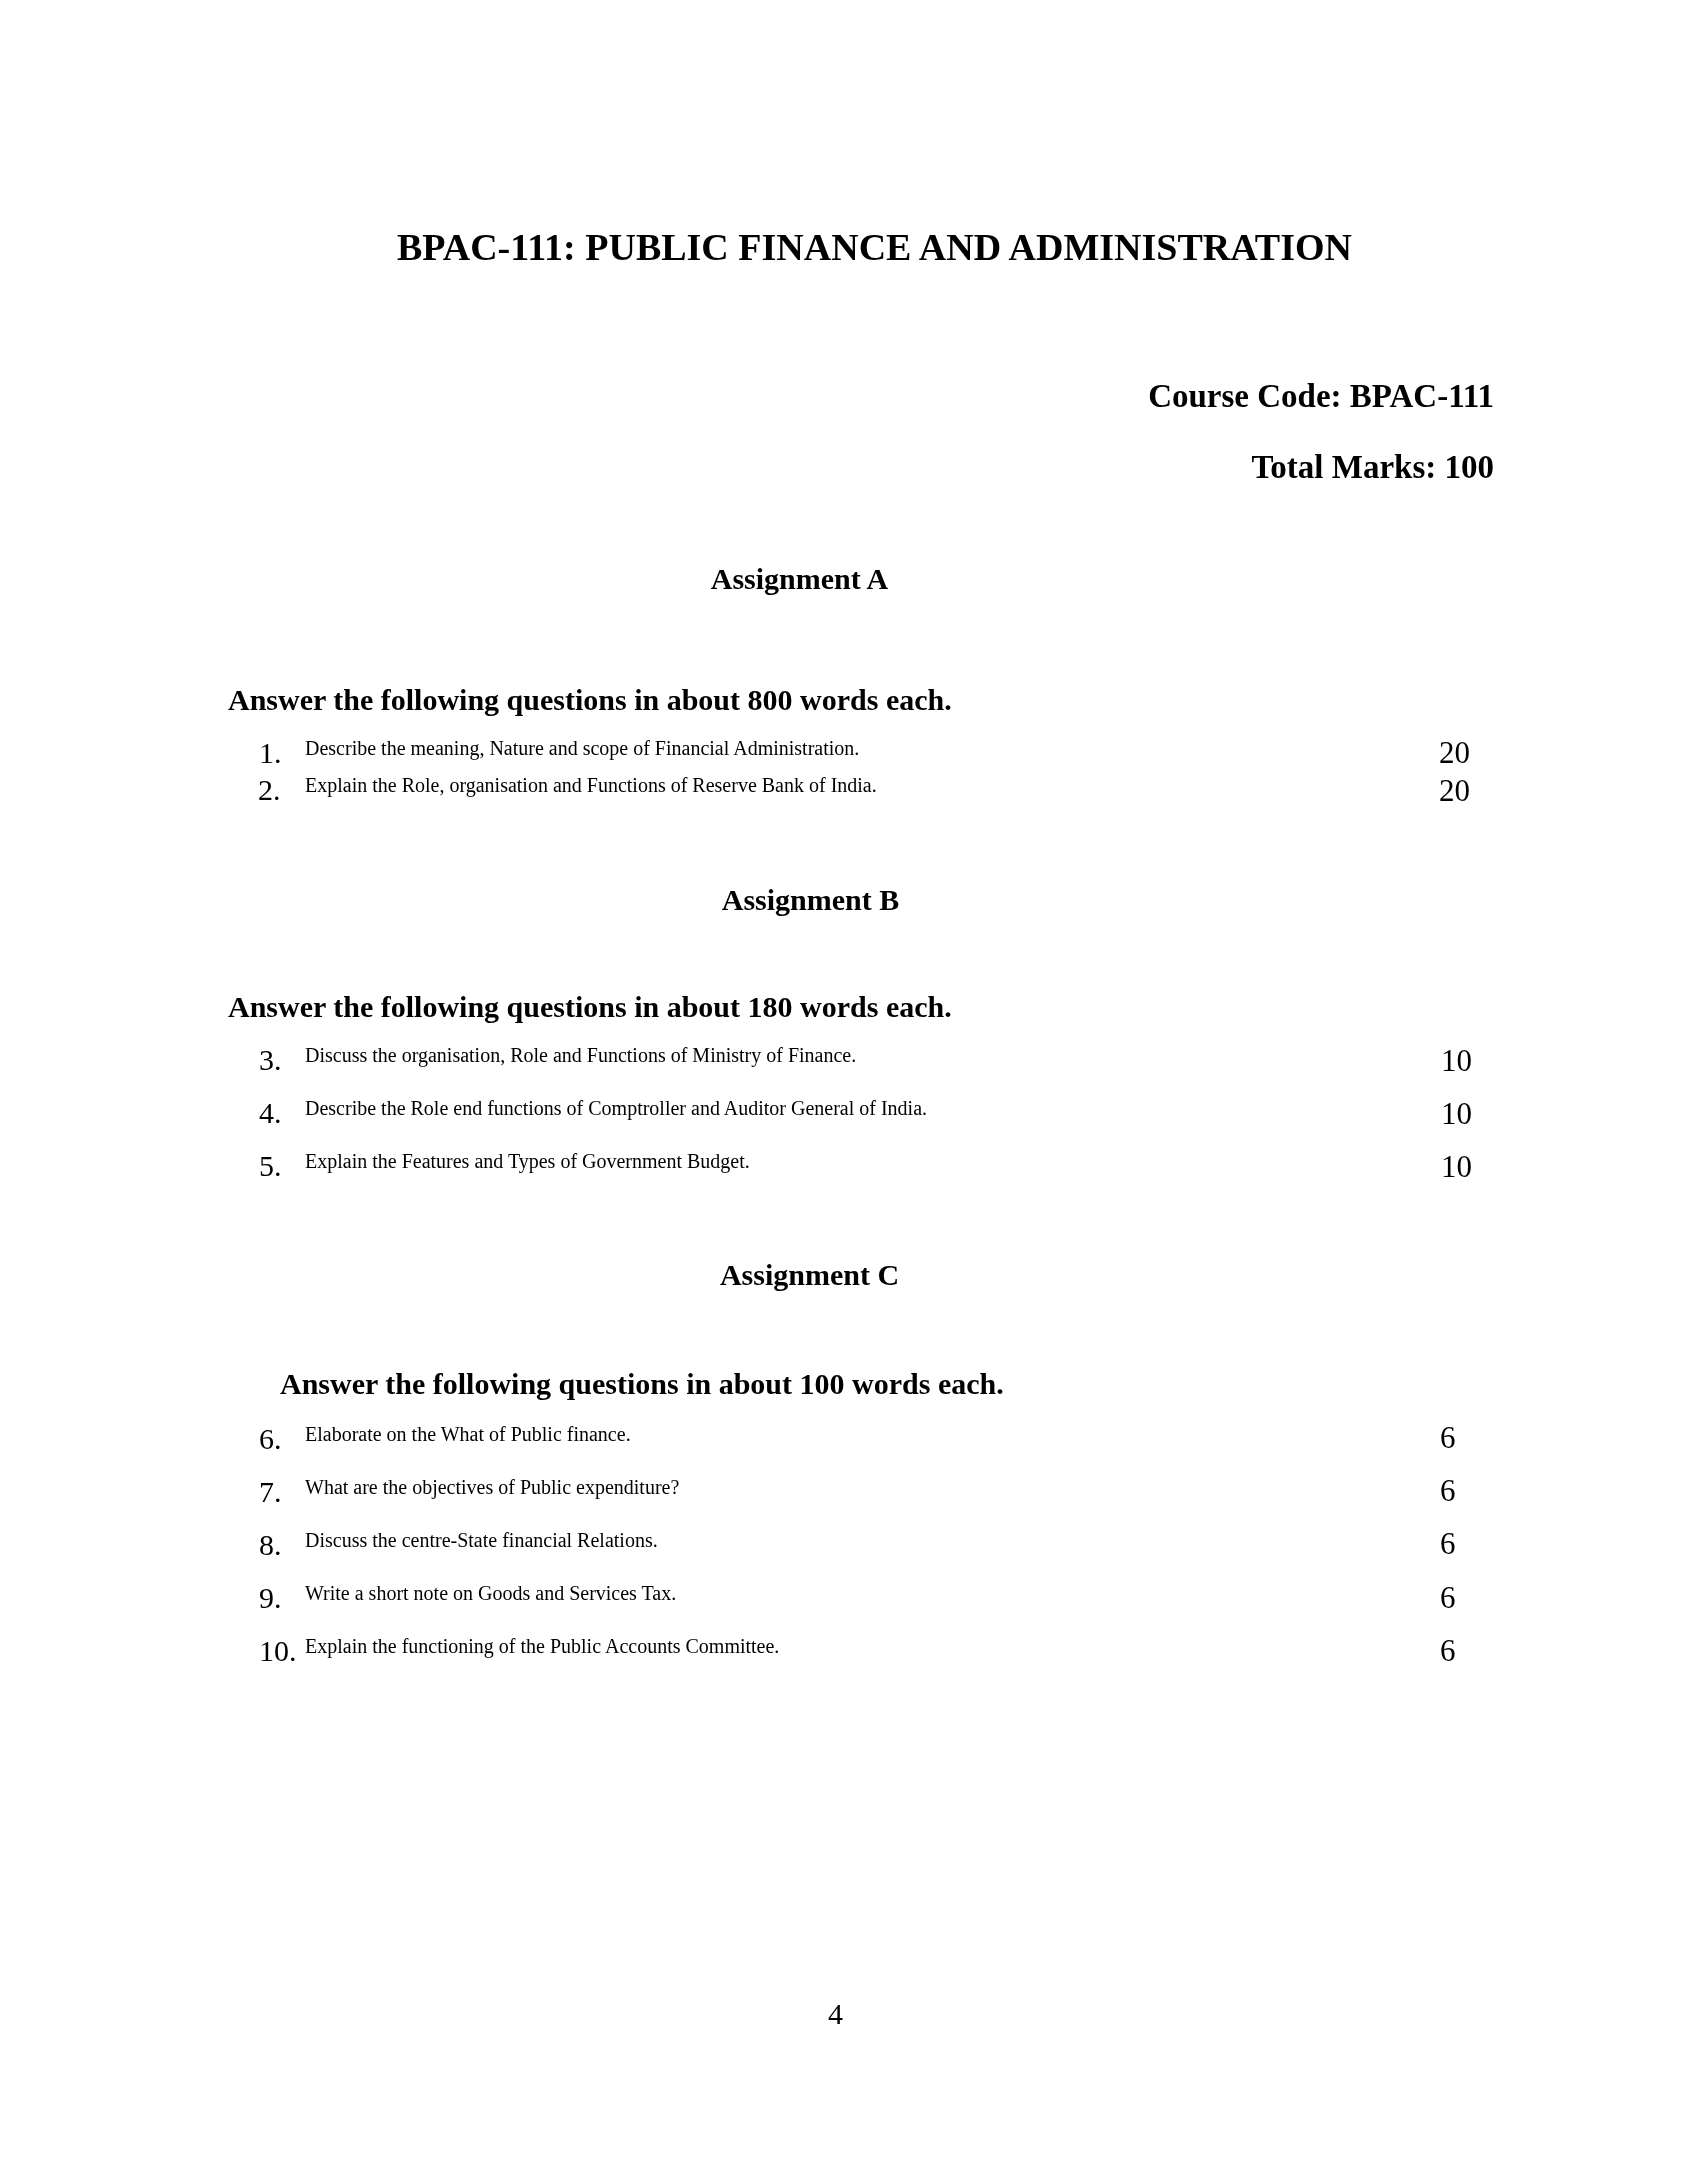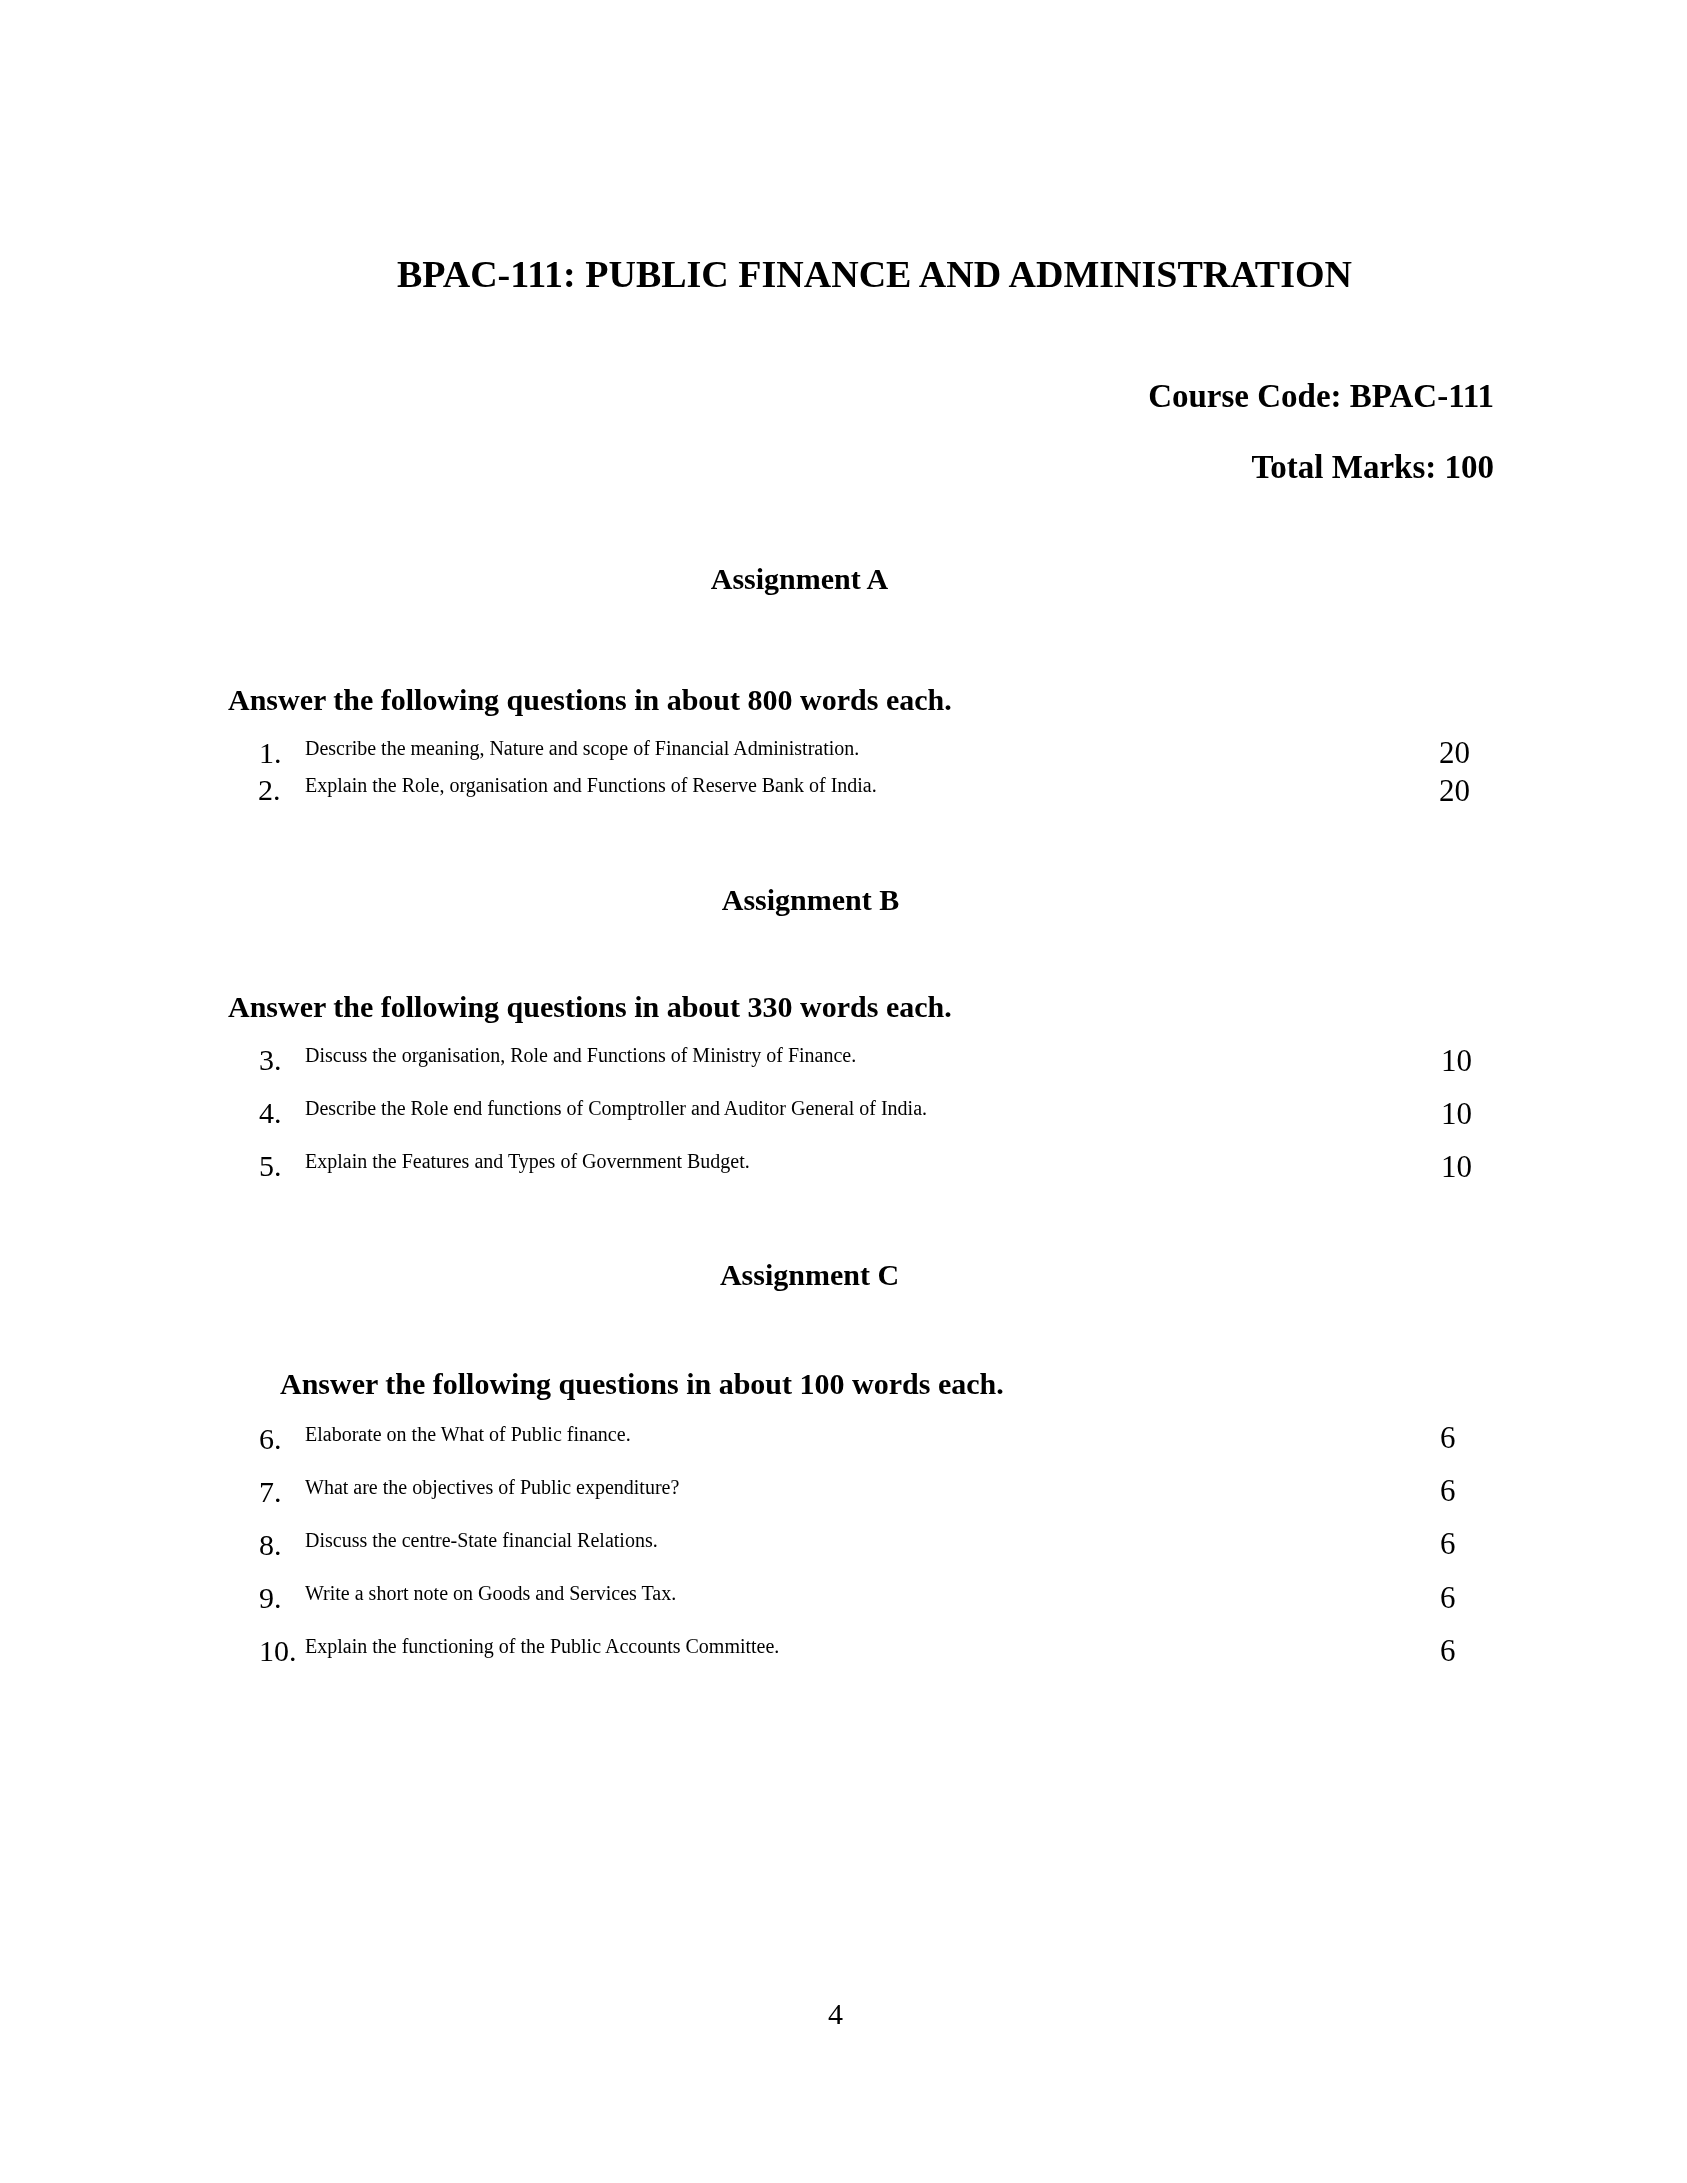--- a/index.html
+++ b/index.html
@@ -49,21 +49,21 @@
   .q-num { font-size: 30px; }
   .q-text { font-size: 20px; }
   .q-marks { font-size: 31px; }
   .page-num { font-size: 30px; }
 </style>
 </head>
 <body>
 
 <div class="page">
 
-  <div class="center-box title" style="left:345px; top:228px;margin-top:27px;">BPAC-111: PUBLIC FINANCE AND ADMINISTRATION</div>
+  <div class="center-box title" style="left:345px; top:228px;">BPAC-111: PUBLIC FINANCE AND ADMINISTRATION</div>
 
 
   <div class="right-box meta" style="top:380px;">Course Code: BPAC-111</div>
   <div class="right-box meta" style="top:451px;">Total Marks: 100</div>
 
   <div class="center-box section-heading" style="left:270px; top:564px;">Assignment A</div>
   <div class="abs instruction" style="left:228px; top:685px;">Answer the following questions in about 800 words each.</div>
 
   <div>
     <div>
@@ -72,21 +72,21 @@
       <span class="abs q-marks" style="left:1439px; top:737px;">20</span>
     </div>
     <div>
       <span class="abs q-num" style="left:258px; top:775px;">2.</span>
       <span class="abs q-text" style="left:305px; top:775px;">Explain the Role, organisation and Functions of Reserve Bank of India.</span>
       <span class="abs q-marks" style="left:1439px; top:775px;">20</span>
     </div>
   </div>
 
   <div class="center-box section-heading" style="left:281px; top:885px;">Assignment B</div>
-  <div class="abs instruction" style="left:228px; top:992px;">Answer the following questions in about 330 words each.</div>
+  <div class="abs instruction" style="left:228px; top:992px;">Answer the following questions in about 180 words each.</div>
 
   <div>
     <div>
       <span class="abs q-num" style="left:259px; top:1045px;">3.</span>
       <span class="abs q-text" style="left:305px; top:1045px;">Discuss the organisation, Role and Functions of Ministry of Finance.</span>
       <span class="abs q-marks" style="left:1441px; top:1045px;">10</span>
     </div>
     <div>
       <span class="abs q-num" style="left:259px; top:1098px;">4.</span>
       <span class="abs q-text" style="left:305px; top:1098px;">Describe the Role end functions of Comptroller and Auditor General of India.</span>

